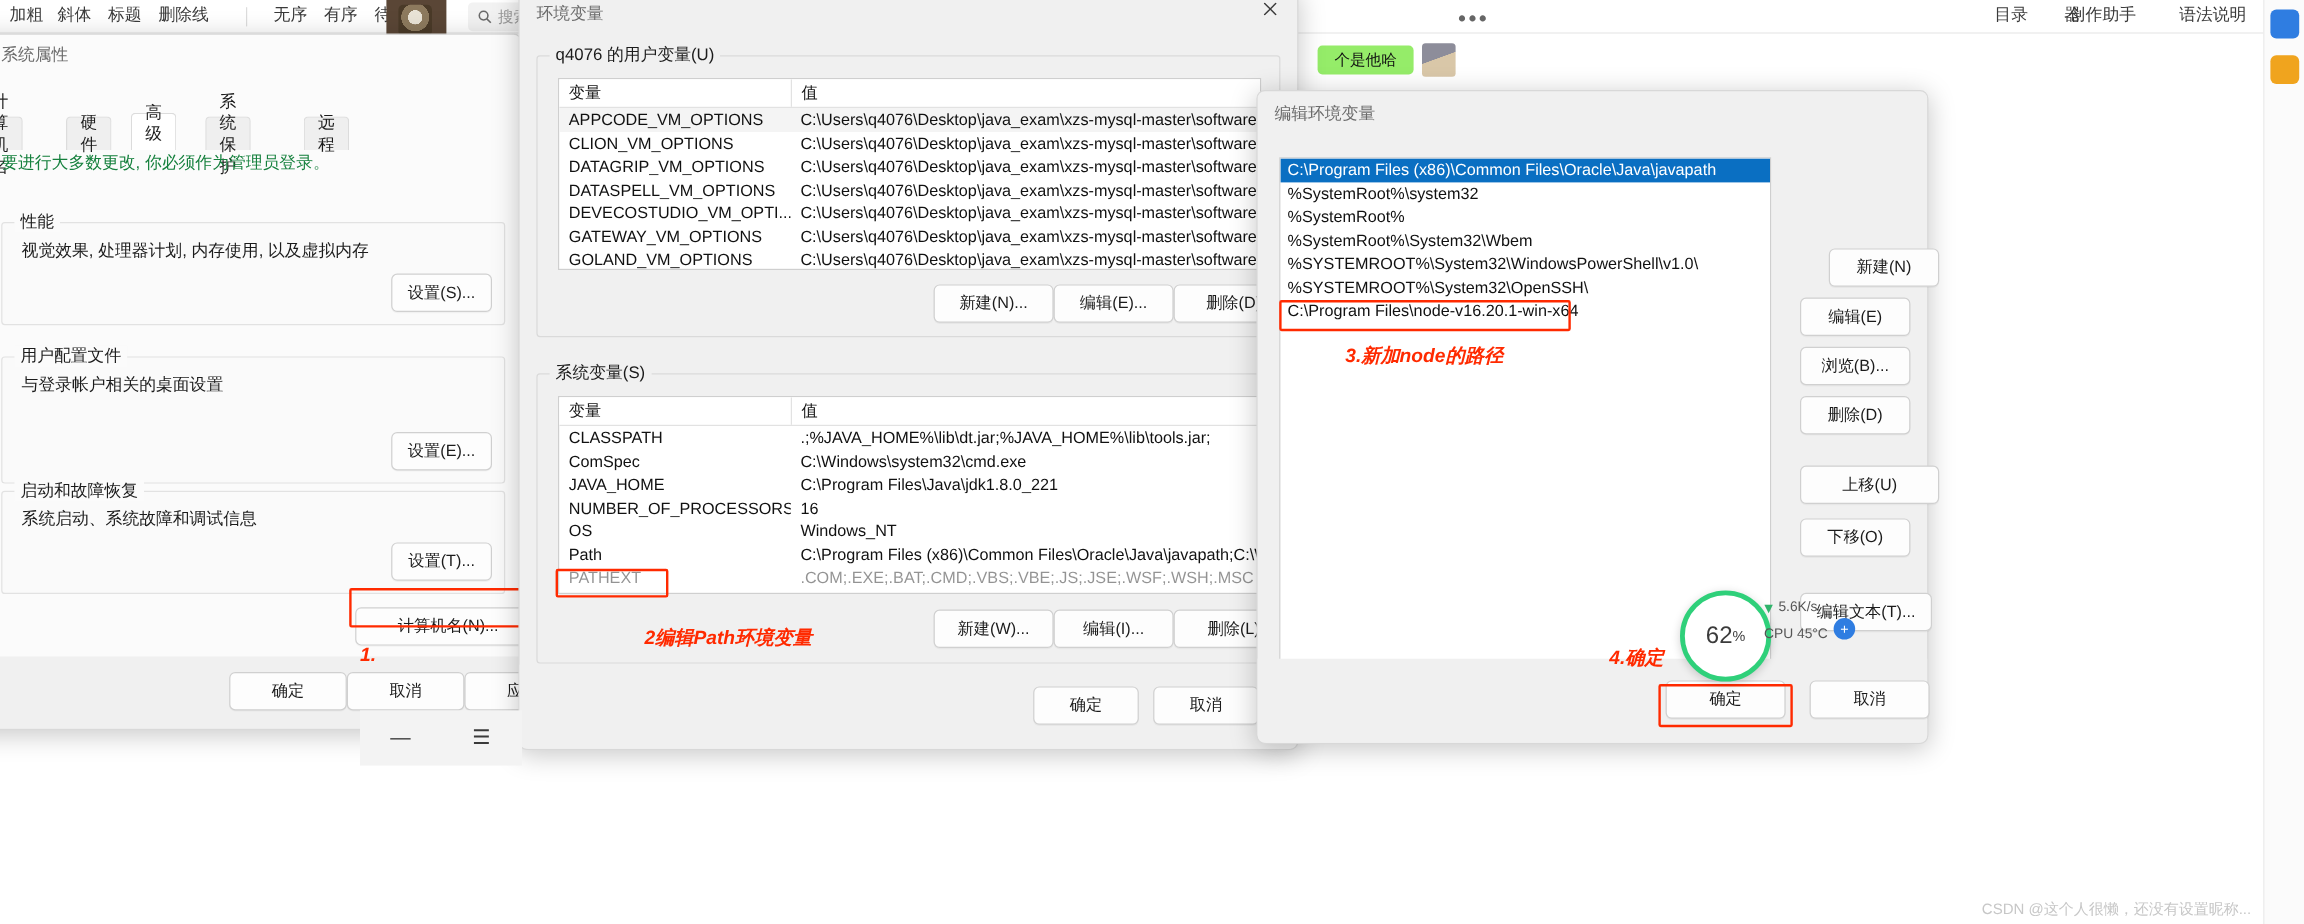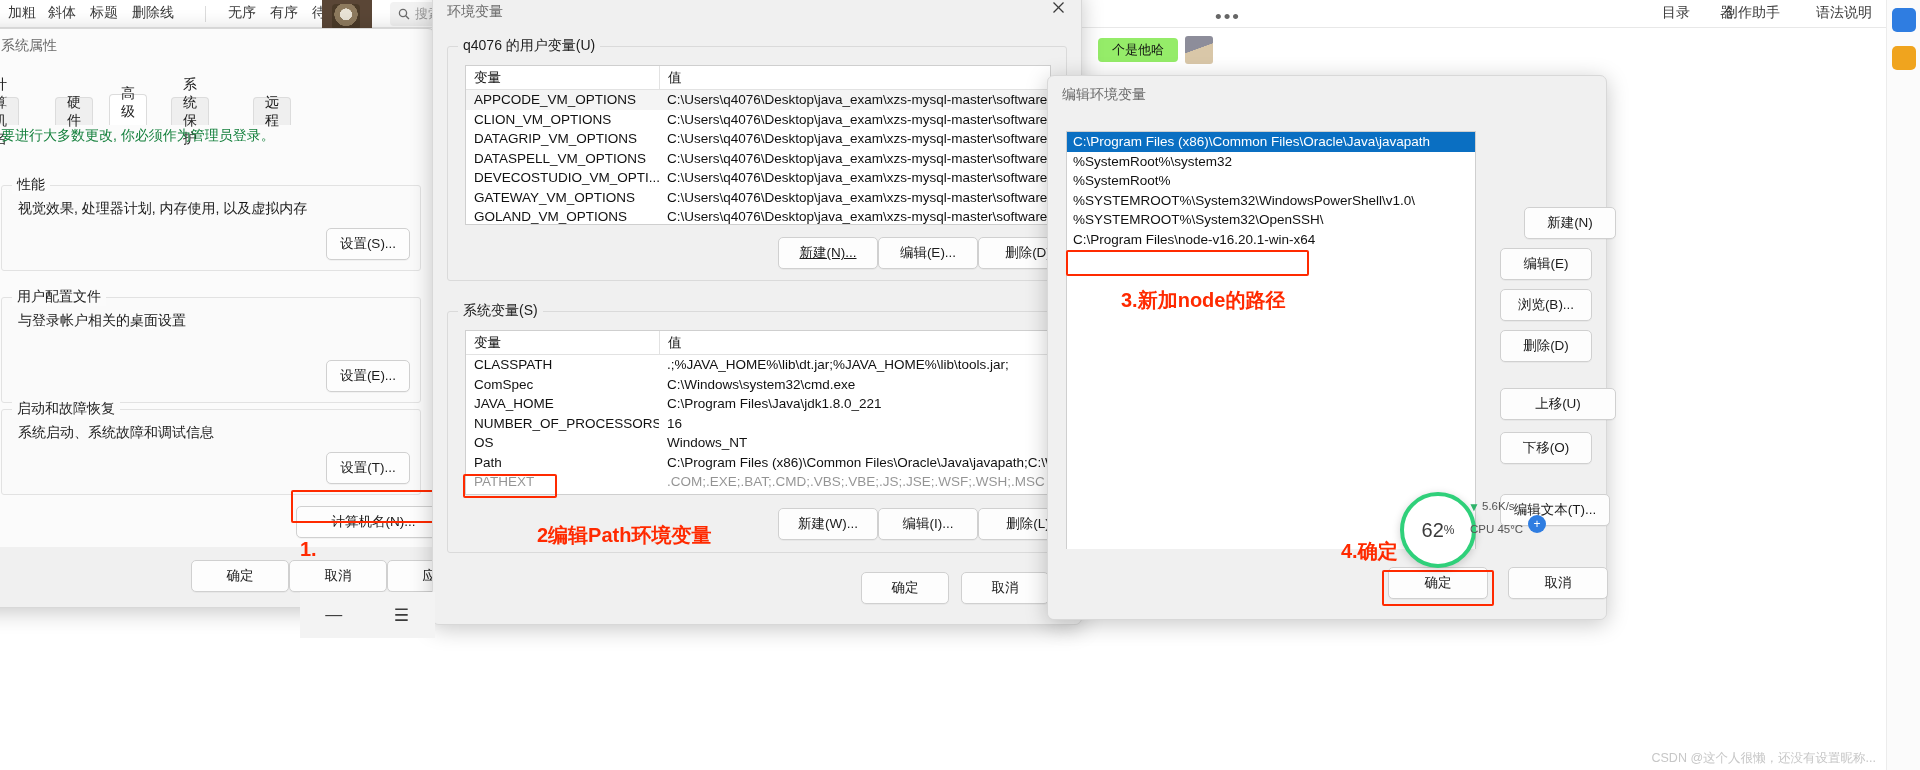--- a/index.html
+++ b/index.html
@@ -103,21 +103,21 @@
   
   .lv { background:#ffffff; border:1px solid #cfcfcf; position:absolute; overflow:hidden; }
   .lv-head { display:flex; height:24px; border-bottom:1px solid #e2e2e2; background:#fff; }
   .lv-head > div { font-size:13.5px; color:#111; padding:3px 0 0 8px; }
   .lv-row { display:flex; height:19.5px; align-items:center; font-size:13.5px; color:#111; }
   .lv-row > div { padding-left:8px; white-space:nowrap; overflow:hidden; }
   .lv-row.alt { background:#f4f4f4; }
 
   
   .red-box { position:absolute; border:2px solid #ff2a00; border-radius:2px; pointer-events:none; }
-  .red-text { position:absolute; color:#ff2a00; font-size:20px; font-weight:700; white-space:nowrap; }
+  .red-text { position:absolute; color:#ff2a00; font-size:16px; font-weight:700; white-space:nowrap;font-style:italic; }
 
   
   .ev-list { position:absolute; background:#fff; border:1px solid #cfcfcf; overflow:hidden; }
   .ev-row { height:19.5px; font-size:13.5px; color:#111; padding-left:6px; white-space:nowrap; display:flex; align-items:center; }
   .ev-row.sel { background:#0a6fc2; color:#fff; }
 
   
   .perf {
     position:absolute; left:1400px; top:492px; width:76px; height:76px; border-radius:50%;
     background:#ffffff; border:4px solid #2fd07a; display:flex; align-items:center; justify-content:center;
@@ -291,21 +291,21 @@
             <div style="width:193px">GATEWAY_VM_OPTIONS</div>
             <div style="flex:1">C:\Users\q4076\Desktop\java_exam\xzs-mysql-master\software...</div>
           </div>
         <div class="lv-row">
             <div style="width:193px">GOLAND_VM_OPTIONS</div>
             <div style="flex:1">C:\Users\q4076\Desktop\java_exam\xzs-mysql-master\software...</div>
           </div>
 
       </div>
 
-      <div class="btn abs" style="left:330px; top:190px; width:100px;text-decoration:underline;">
+      <div class="btn abs" style="left:330px; top:190px; width:100px;">
           <span>新建(N)...</span>
         </div>
       <div class="btn abs" style="left:430px; top:190px; width:100px;">
           <span>编辑(E)...</span>
         </div>
       <div class="btn abs" style="left:530px; top:190px; width:100px;">
           <span>删除(D)</span>
         </div>
     </div>
 
@@ -371,20 +371,21 @@
   <div class="red-box" style="left:463px; top:474px; width:94px; height:24px;"></div>
   <div class="red-text" style="left:537px; top:522px;">2编辑Path环境变量</div>
 
   <div class="dialog" style="left:1047px; top:75px; width:560px; height:545px;">
     <div class="dlg-title" style="padding-top:10px;">编辑环境变量</div>
 
     <div class="ev-list" style="left:18px; top:55px; width:410px; height:420px;">
       <div class="ev-row sel">C:\Program Files (x86)\Common Files\Oracle\Java\javapath</div>
       <div class="ev-row">%SystemRoot%\system32</div>
       <div class="ev-row">%SystemRoot%</div>
+      <div class="ev-row">%SystemRoot%\System32\Wbem</div>
       <div class="ev-row">%SYSTEMROOT%\System32\WindowsPowerShell\v1.0\</div>
       <div class="ev-row">%SYSTEMROOT%\System32\OpenSSH\</div>
       <div class="ev-row">C:\Program Files\node-v16.20.1-win-x64</div>
     </div>
 
     <div class="btn abs" style="left:476px; top:131px; width:92px;">
         <span>新建(N)</span>
       </div>
     <div class="btn abs" style="left:452px; top:172px; width:92px;">
         <span>编辑(E)</span>

